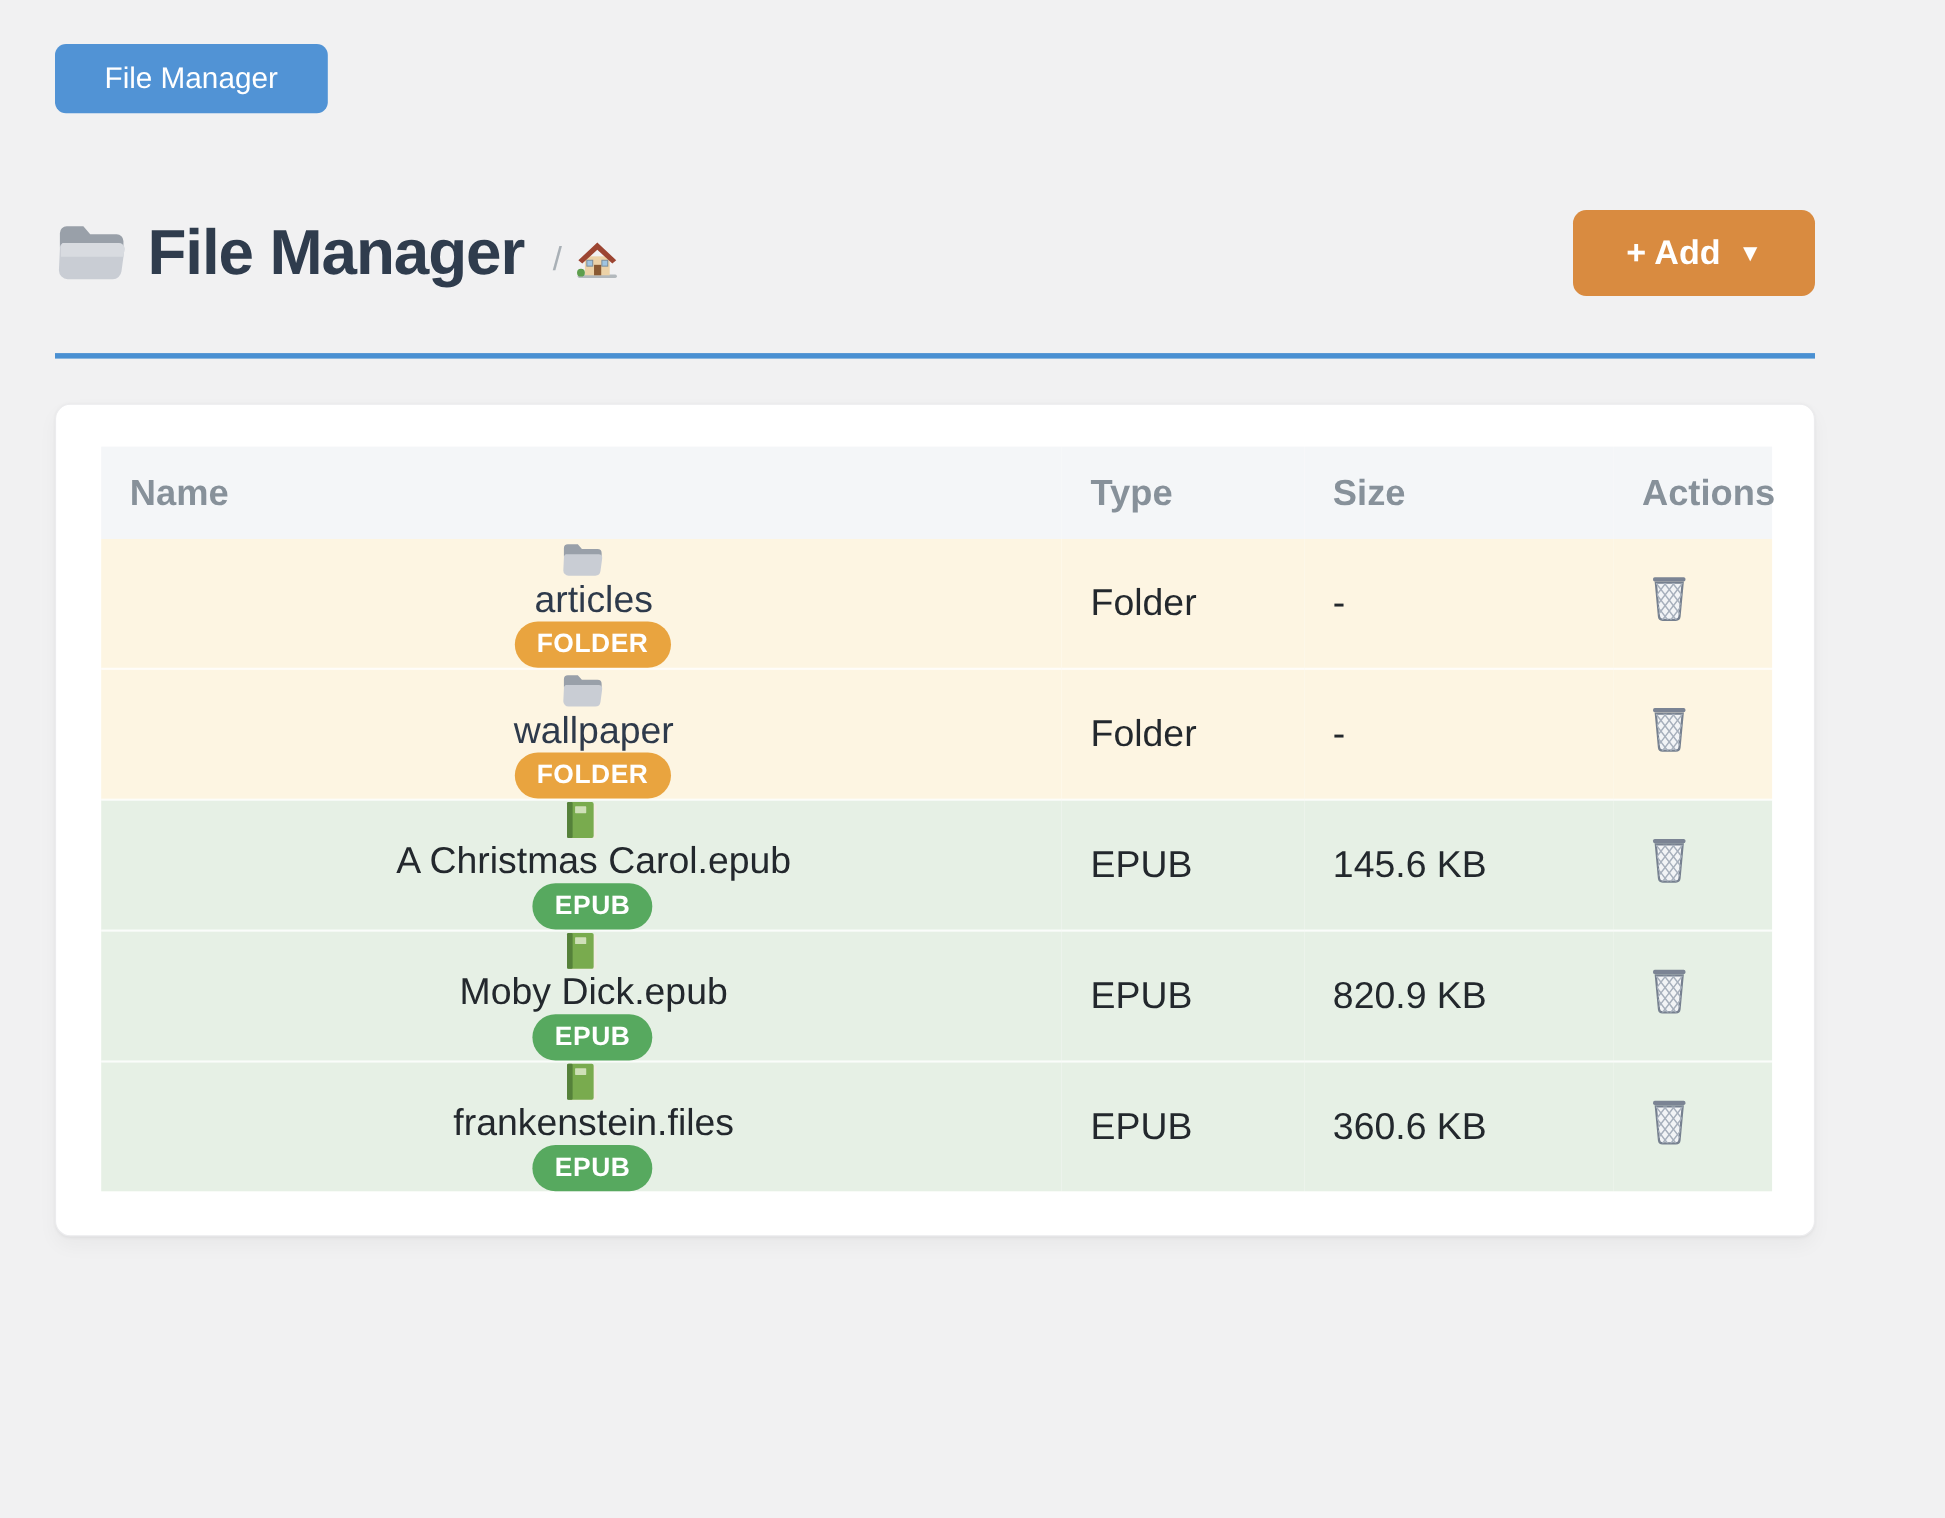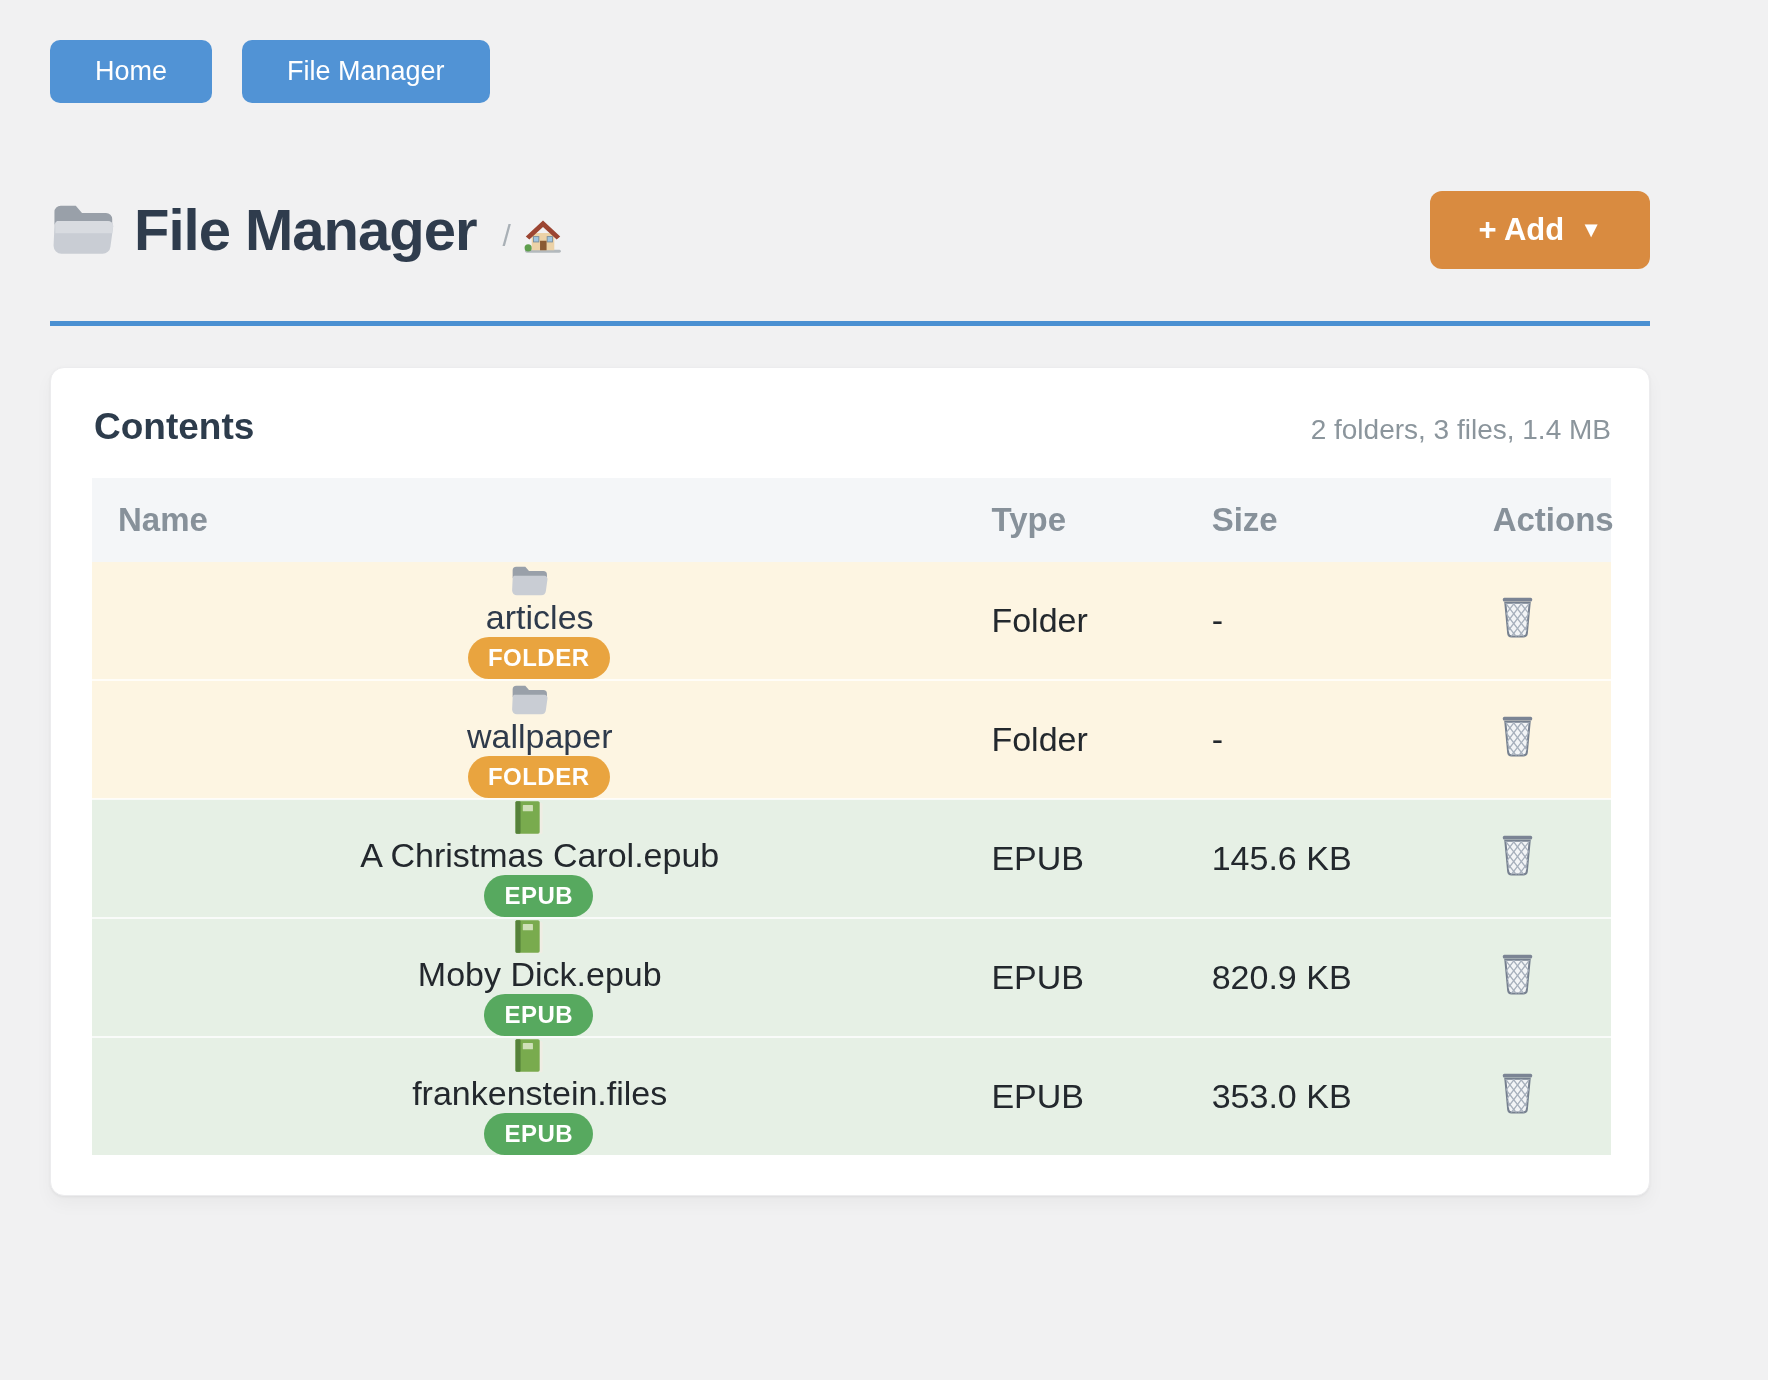--- a/index.html
+++ b/index.html
@@ -111,21 +111,20 @@
     display:flex;align-items:center;justify-content:center;
   }
   .footer-text{font-size:33px;color:#99a2a9;}
 </style>
 </head>
 <body>
 
 <div class="page">
 
   <div class="nav-row">
-    <button class="nav-btn">Home</button>
     <button class="nav-btn">File Manager</button>
   </div>
 
   <div class="header-row">
     <div class="title-left">
       <svg class="big-folder" viewBox="0 0 72 64">
         <path d="M5 14 a7 7 0 0 1 7 -7 h17 l7 8 h27 a7 7 0 0 1 7 7 v6 H5 z" fill="#99a0a9"></path>
         <path d="M8 24 h57 a6 6 0 0 1 6 7 l-3 22 a9 9 0 0 1 -9 8 H13 a9 9 0 0 1 -9 -9 l1 -22 a6 6 0 0 1 3 -6 z" fill="#c9cdd4"></path>
         <path d="M8 24 h57 a6 6 0 0 1 6 7 l-1 7 H6 l0 -8 a6 6 0 0 1 2 -6 z" fill="#d8dbe0"></path>
       </svg>
@@ -143,24 +142,20 @@
     </div>
     <button class="add-btn">
       <span class="add-label">+ Add</span>
       <span class="caret">▼</span>
     </button>
   </div>
 
   <hr class="rule">
 
   <div class="card contents-card">
-    <div class="card-head">
-      <span class="card-title">Contents</span>
-      <span class="card-summary">2 folders, 3 files, 1.4 MB</span>
-    </div>
 
     <table class="file-table">
       <colgroup>
         <col class="c-name">
           <col class="c-type">
           <col class="c-size">
           <col class="c-actions">
       </colgroup>
       <thead>
         <tr>
@@ -311,21 +306,21 @@
           <rect x="8" y="5" width="44" height="56" rx="3" fill="#efede4"></rect>
           <rect x="4" y="2" width="43" height="58" rx="3" fill="#79ab4e"></rect>
           <rect x="4" y="2" width="9" height="58" rx="2" fill="#55813a"></rect>
           <rect x="17" y="9" width="18" height="11" rx="1" fill="#cfe0b8"></rect>
         </svg>
         <span class="file-name name-file">frankenstein.files</span>
         <span class="badge badge-epub">EPUB</span>
       </span>
     </td>
     <td>EPUB</td>
-    <td>353.0 KB</td>
+    <td>360.6 KB</td>
     <td>
       <button class="trash-btn">
         <svg viewBox="0 0 44 52">
           <defs>
             <clipPath id="trash-clip">
               <path d="M7.5 9 h29 l-3.4 36.5 a4 4 0 0 1 -4 3.6 h-14.2 a4 4 0 0 1 -4 -3.6 z"></path>
             </clipPath>
           </defs>
           <rect x="4.5" y="3" width="35" height="4.6" rx="1.8" fill="#7b8494"></rect>
           <path d="M7.5 9 h29 l-3.4 36.5 a4 4 0 0 1 -4 3.6 h-14.2 a4 4 0 0 1 -4 -3.6 z" fill="#f2f4f6" stroke="#76808f" stroke-width="2.4"></path>

